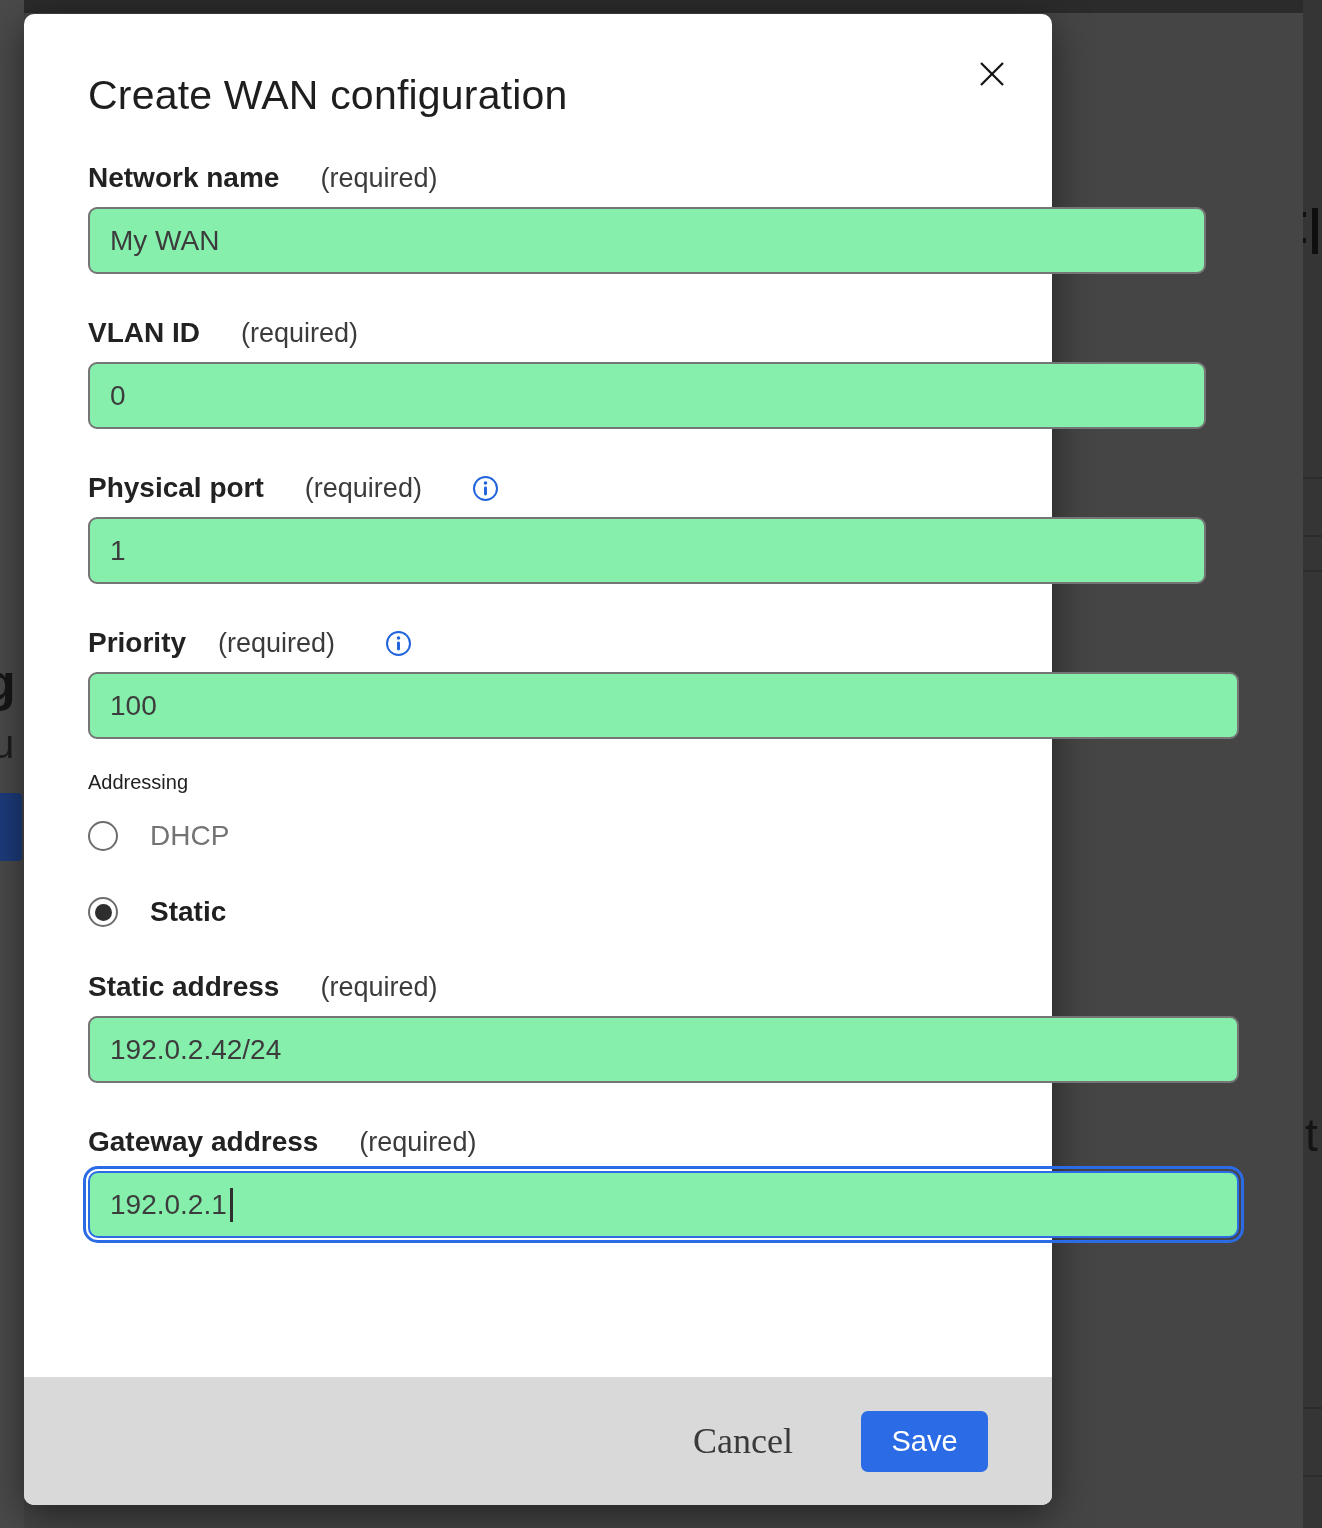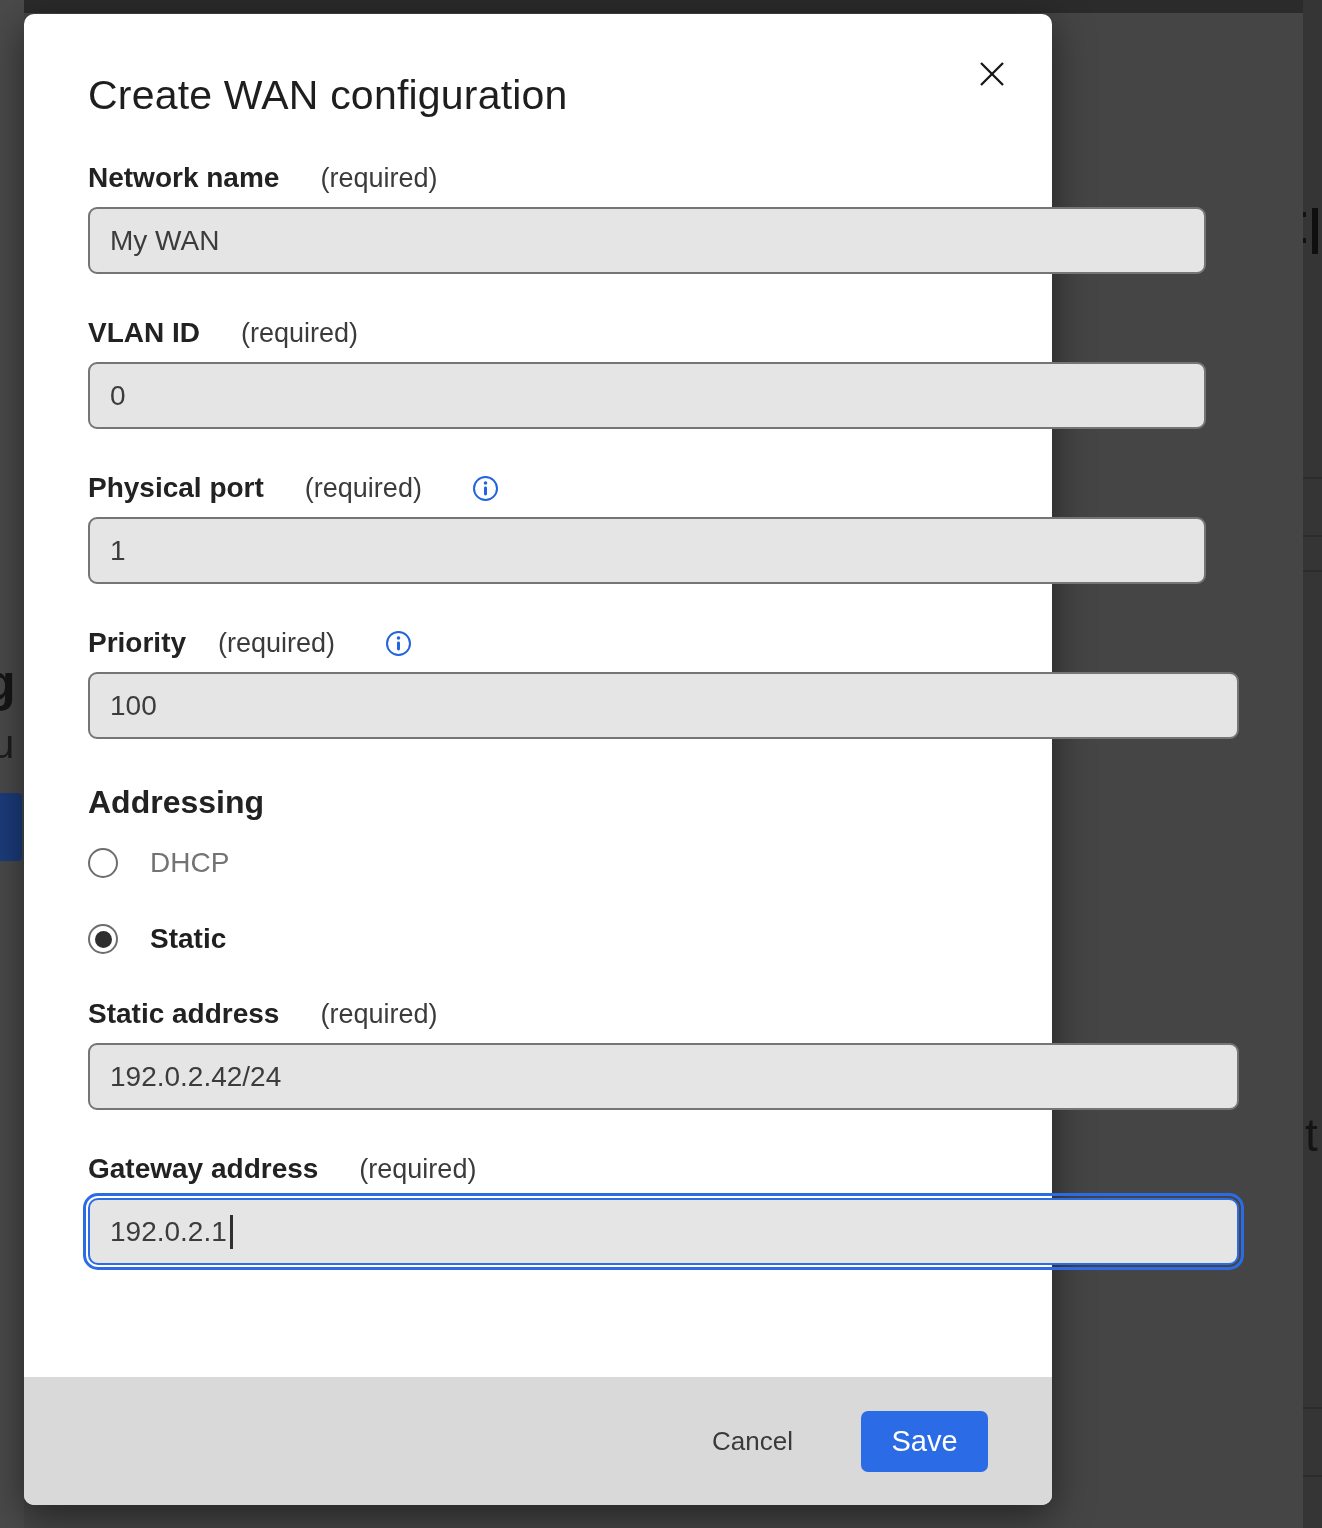--- a/index.html
+++ b/index.html
@@ -48,57 +48,57 @@
   .field { margin-top:43px; }
   .field-label { display:flex; align-items:center; margin-bottom:13px;gap:32px; }
   .label-main { font-size:28px; font-weight:bold; color:#222; }
   .label-required { font-size:27px; font-weight:normal; color:#3b3b3b; margin-left:9px; }
   .no-space .label-required { margin-left:0; }
   .info-wrap { margin-left:18px; display:flex; align-items:center; }
 
   .text-input {
     display:block; height:67px; border:2px solid #757575; border-radius:9px;
     font-family:"Liberation Sans","DejaVu Sans",sans-serif;
-    font-size:28px; color:#3c3c3c; padding:0 0 0 20px; background:#e5e5e5; outline:none;
+    font-size:28px; color:#3c3c3c; padding:0 0 0 20px; background:#86efac; outline:none;
   }
   .w-narrow { width:1118px; }
   .w-wide   { width:1151px; }
 
   .focus-wrap { position:relative; width:1151px; }
   .input-focused {
     width:1151px;
     border:2px solid #2b6ce6;
     outline:3px solid #2b6ce6; outline-offset:2px;
     border-radius:10px;
   }
   .caret { position:absolute; left:142px; top:17px; width:3px; height:34px; background:#2f2f2f; }
 
-  .section-title { margin-top:45px; font-size:32px; font-weight:bold; color:#222; }
+  .section-title { margin-top:32px; font-size:20px; font-weight:normal; color:#222; }
 
   .radio-row { display:flex; align-items:center; margin-top:26px; cursor:pointer; }
   .radio-row + .radio-row { margin-top:44px; }
   .radio-circle {
     width:30px; height:30px; border:2.5px solid #6d6d6d; border-radius:50%;
     display:flex; align-items:center; justify-content:center; flex:0 0 auto;
   }
   .radio-circle.checked::after {
     content:""; width:17px; height:17px; border-radius:50%; background:#2e2e2e;
   }
   .radio-label { margin-left:32px; font-size:28px; color:#737373; }
   .radio-label.bold { font-weight:bold; color:#1f1f1f; }
 
   
   .modal-footer {
     height:128px; background:#d9d9d9; border-radius:0 0 10px 10px;
     display:flex; align-items:center; justify-content:flex-end;
     padding-right:64px; gap:50px;
   }
   .cancel-btn {
-    background:none; border:none; font-family:Liberation Sans, sans-serif;
-    font-size:26px; color:#3a3a3a; cursor:pointer; padding:10px 6px;
+    background:none; border:none; font-family:Liberation Serif, serif;
+    font-size:36px; color:#3a3a3a; cursor:pointer; padding:10px 6px;
   }
   .save-btn {
     width:127px; height:61px; background:#2b6ce6; border:none; border-radius:7px;
     font-family:inherit; font-size:29px; color:#ffffff; cursor:pointer;margin-left:12px;
   }
 </style>
 </head>
 <body>
 
 <div class="bg-strip-top"></div>

